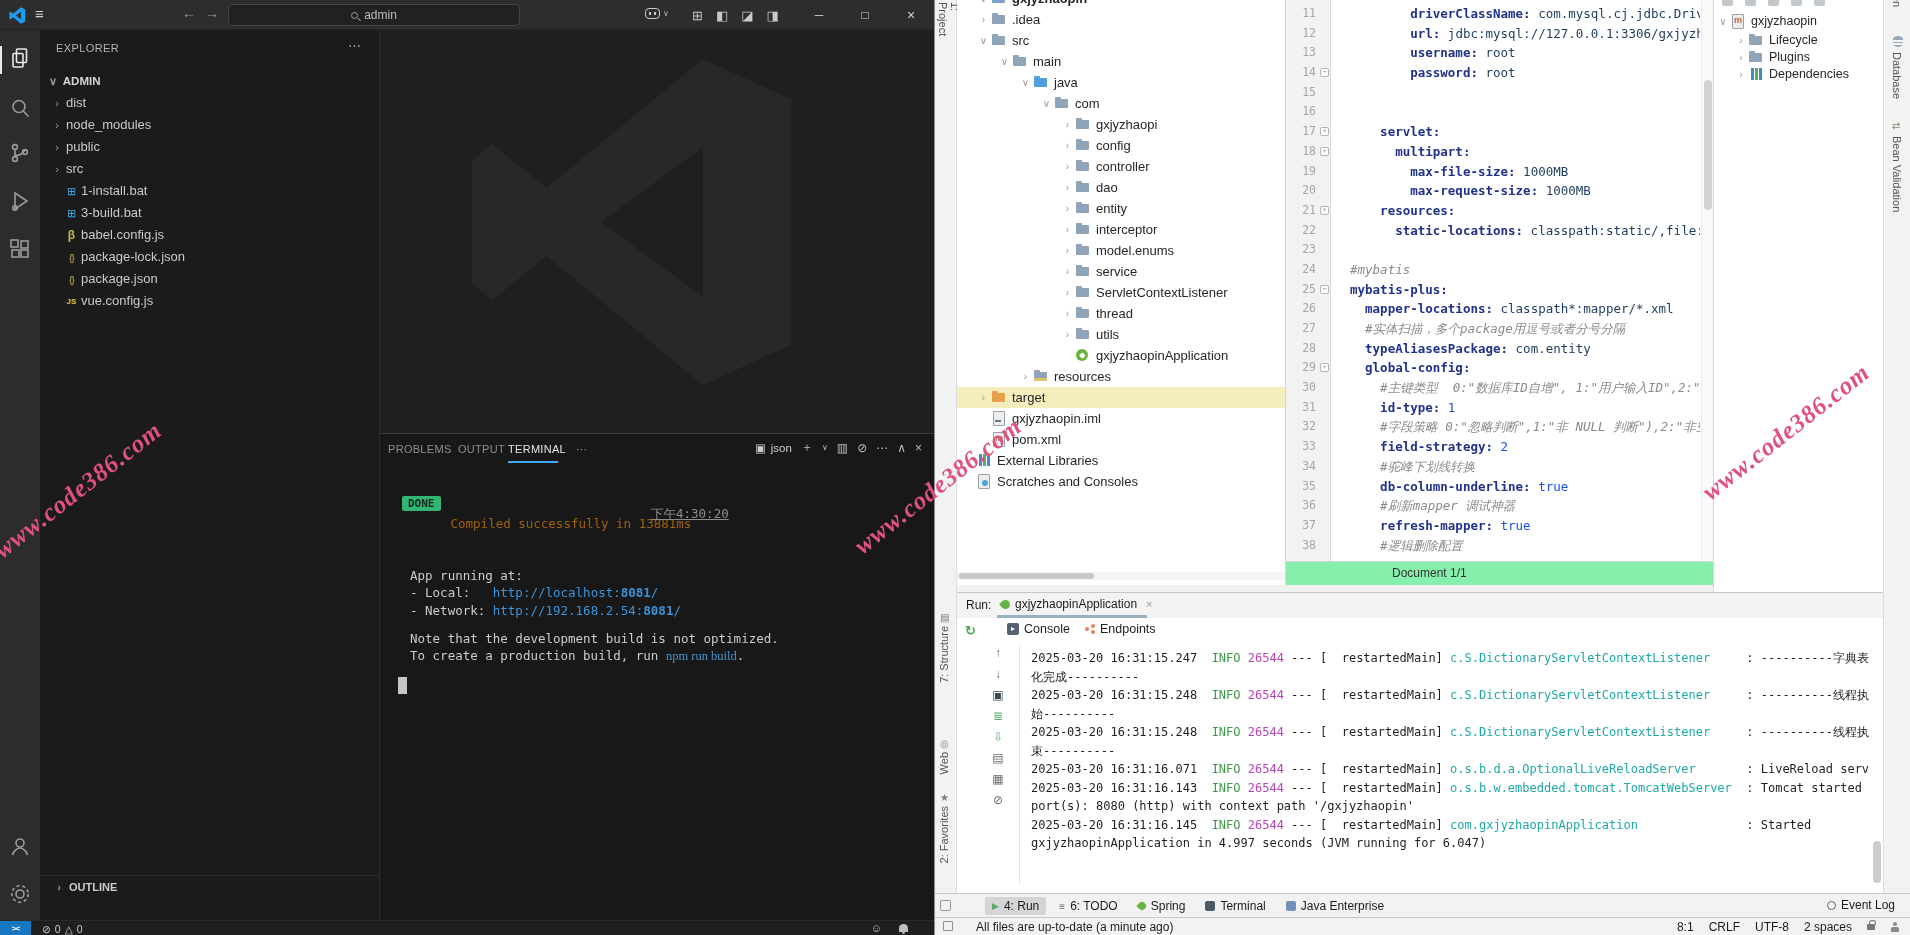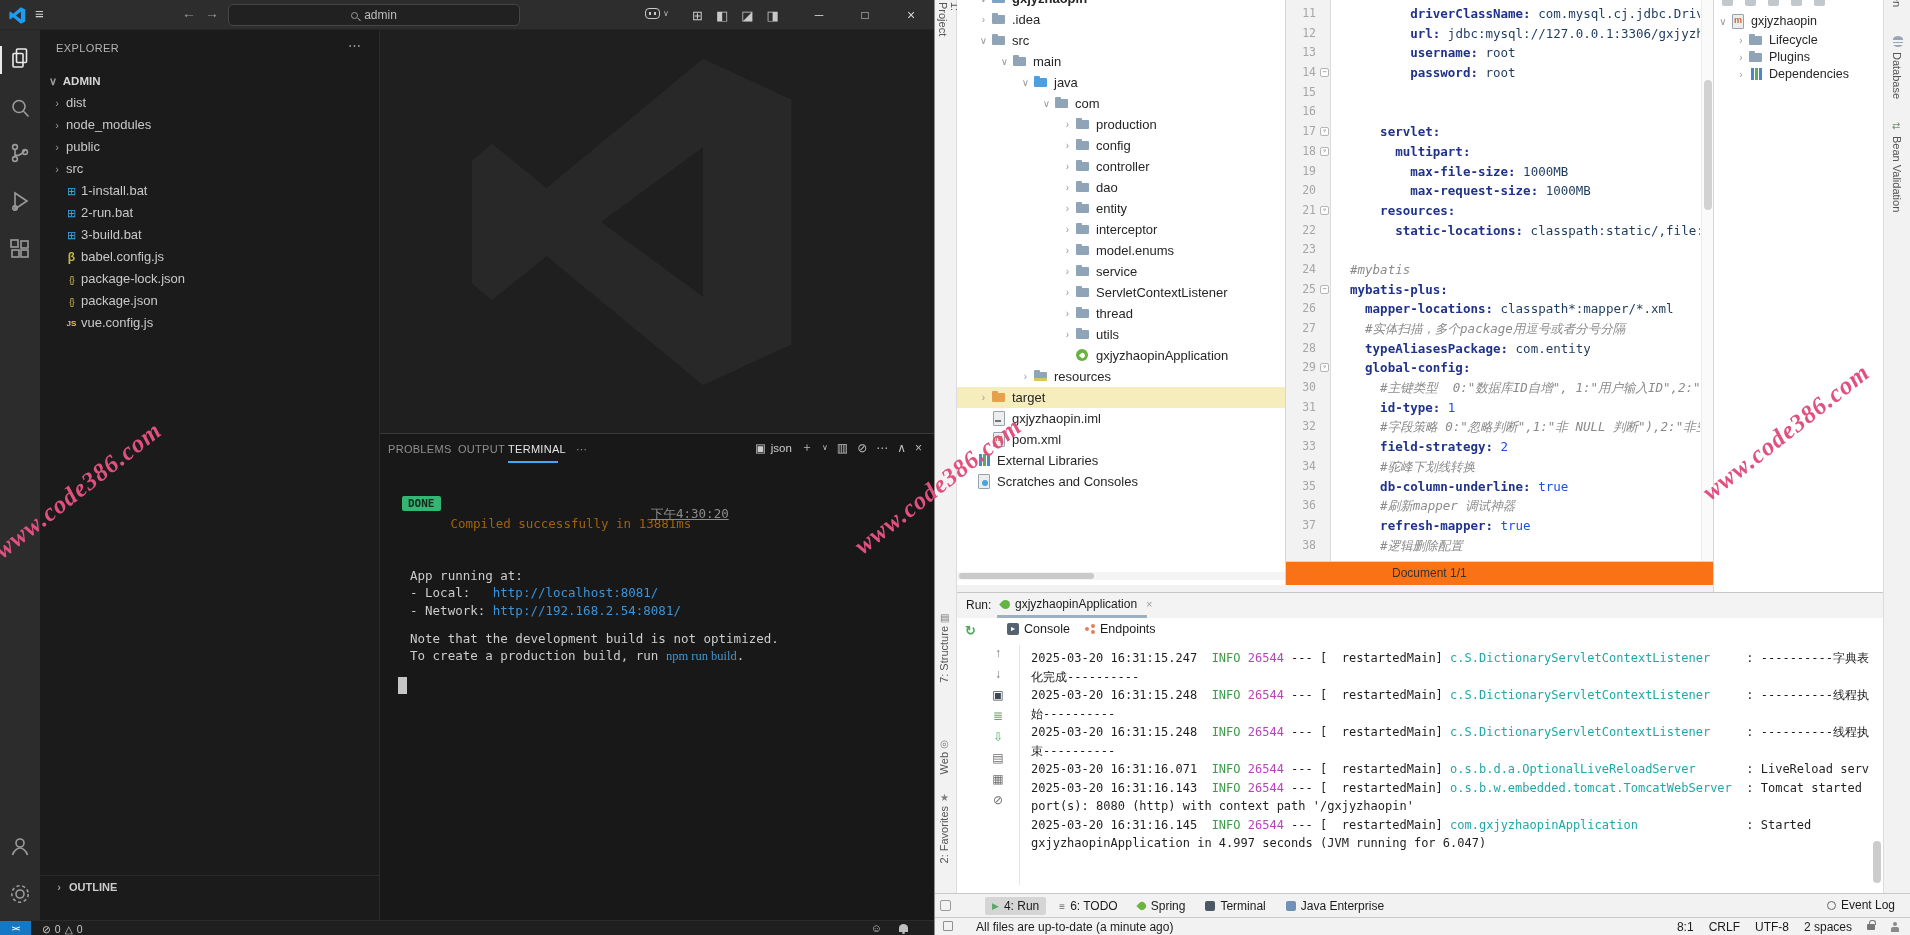--- a/index.html
+++ b/index.html
@@ -60,21 +60,21 @@
   .pt-underline{position:absolute;left:128px;top:27px;width:50px;height:2px;background:#3fa9f5;}
   .panel-icons{position:absolute;right:12px;top:5px;display:flex;align-items:center;gap:9px;color:#bcbcbc;font-size:12px;}
   .panel-icons .shell{font-size:11.5px;color:#cccccc;display:flex;gap:5px;align-items:center;}
   .term{color:#cccccc;font-size:12.5px;}
   .done-row{position:absolute;left:22px;top:41px;display:flex;align-items:center;gap:10px;}
   .done-badge{background:#33b574;color:#0c2a1b;font-weight:bold;font-size:11px;padding:1px 6px;border-radius:2px;}
   .done-msg{color:#a16207;margin-top:41px;}
   .term-time{position:absolute;left:271px;top:72px;color:#8d8d8d;text-decoration:underline;}
   .t-line{position:absolute;left:30px;white-space:pre;}
   .t-url{color:#3b94d9;}
-  .t-port{color:#3b94d9;font-weight:normal;}
+  .t-port{color:#3b94d9;font-weight:bold;}
   .t-cmd{color:#4596d1;font-family:Liberation Serif, serif;}
   .cursor{position:absolute;left:18px;top:243px;width:9px;height:17px;background:#c6c6c6;}
 
   .vs-status{position:absolute;left:0;top:920px;width:934px;height:15px;background:#1f1f1f;border-top:1px solid #2b2b2b;}
   .remote{position:absolute;left:0;top:0;width:31px;height:15px;background:#1678c2;color:#fff;font-size:8px;font-weight:bold;
           display:flex;align-items:center;justify-content:center;letter-spacing:-1px;}
   .probs{position:absolute;left:42px;top:0;height:15px;display:flex;align-items:center;gap:4px;color:#c8c8c8;font-size:10.5px;}
   .smiley{position:absolute;right:52px;top:1px;color:#c0c0c0;font-size:11px;}
   .bellic{position:absolute;right:26px;top:3px;width:9px;height:8px;background:#c0c0c0;border-radius:50% 50% 0 0;}
   .bellic::after{content:"";position:absolute;left:3px;top:8px;width:3px;height:2px;background:#c0c0c0;border-radius:50%;}
@@ -128,21 +128,21 @@
   .fold{position:absolute;right:1px;top:5px;width:9px;height:9px;border:1px solid #b5b5b5;background:#fff;
         font-size:7px;line-height:7px;text-align:center;color:#707070;border-radius:2px;}
   .ij-code{position:absolute;left:46px;top:0;width:368px;height:561px;overflow:hidden;padding-top:4px;padding-left:18px;}
   .cln{height:19.7px;line-height:19.7px;white-space:pre;font-family:"DejaVu Sans Mono",monospace;font-size:12.5px;color:#1d3a5f;}
   .sg-k{color:#20328c;font-weight:bold;}
   .sg-v{color:#1d3a5f;}
   .sg-n{color:#1750eb;}
   .sg-c{color:#8a8a8a;font-style:italic;}
   .ij-vscroll{position:absolute;right:0;top:0;width:12px;height:561px;border-left:1px solid #ececec;background:#fafafa;}
   .ij-vscroll .thumb{position:absolute;left:2px;top:80px;width:8px;height:130px;background:#d2d2d2;border-radius:4px;}
-  .ij-docbar{position:absolute;left:0;bottom:0;width:427px;height:24px;background:#f97316;border-top:1px solid #d6d6d6;
+  .ij-docbar{position:absolute;left:0;bottom:0;width:427px;height:24px;background:#86efac;border-top:1px solid #d6d6d6;
              line-height:23px;padding-left:106px;font-size:12px;color:#333;}
 
   .ij-maven{position:absolute;left:778px;top:0;width:170px;height:592px;background:#fff;border-left:1px solid #d6d6d6;overflow:hidden;}
   .mv-toolcut{position:absolute;left:8px;top:-5px;display:flex;gap:12px;}
   .mv-toolcut span{width:11px;height:11px;background:#c2c7cc;border-radius:2px;}
   .mvrow{position:absolute;left:0;height:18px;display:flex;align-items:center;font-size:12.5px;color:#262626;white-space:nowrap;}
   .mvrow .tchev{width:14px;}
   .ij-run{position:absolute;left:22px;top:592px;width:926px;height:301px;background:#fff;border-top:1px solid #c6c6c6;overflow:hidden;}
   .run-header{position:absolute;left:0;top:0;width:100%;height:25px;background:#f3f3f3;}
   .run-label{position:absolute;left:9px;top:5px;font-size:12px;color:#1c1c1c;}
@@ -307,25 +307,20 @@
             <span class="xlab">src</span>
           </div>
           <div class="xrow">
             <span class="xchev"></span>
             <span class="fi fi-bat"></span>
             <span class="xlab">1-install.bat</span>
           </div>
           <div class="xrow">
             <span class="xchev"></span>
             <span class="fi fi-bat"></span>
-            <span class="xlab">2-run.bat</span>
-          </div>
-          <div class="xrow">
-            <span class="xchev"></span>
-            <span class="fi fi-bat"></span>
             <span class="xlab">3-build.bat</span>
           </div>
           <div class="xrow">
             <span class="xchev"></span>
             <span class="fi fi-babel"></span>
             <span class="xlab">babel.config.js</span>
           </div>
           <div class="xrow">
             <span class="xchev"></span>
             <span class="fi fi-json"></span>
@@ -440,21 +435,21 @@
             <span class="tlab">java</span>
           </div>
           <div class="trow" style="padding-left: 82px;">
             <span class="tchev">∨</span>
             <span class="tic ic-folder"></span>
             <span class="tlab">com</span>
           </div>
           <div class="trow" style="padding-left: 103px;">
             <span class="tchev">›</span>
             <span class="tic ic-folder"></span>
-            <span class="tlab">production</span>
+            <span class="tlab">gxjyzhaopi</span>
           </div>
           <div class="trow" style="padding-left: 103px;">
             <span class="tchev">›</span>
             <span class="tic ic-folder"></span>
             <span class="tlab">config</span>
           </div>
           <div class="trow" style="padding-left: 103px;">
             <span class="tchev">›</span>
             <span class="tic ic-folder"></span>
             <span class="tlab">controller</span>

